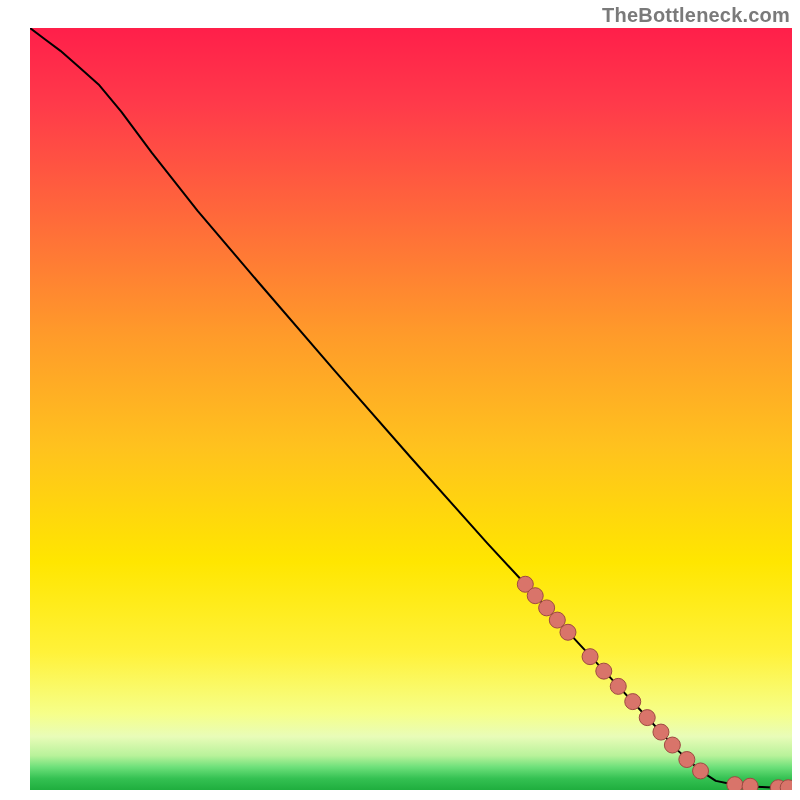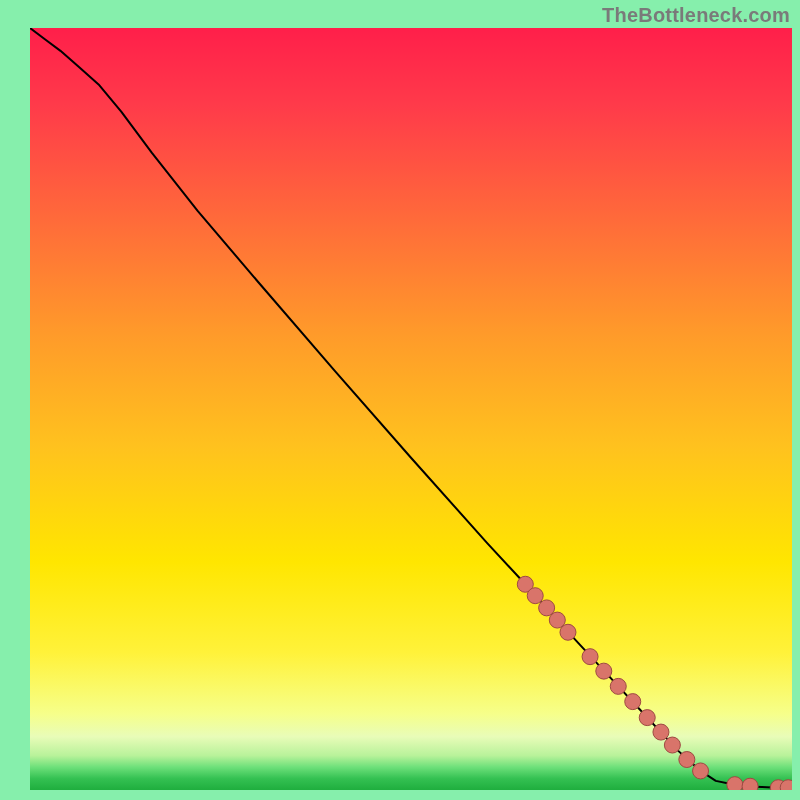--- a/index.html
+++ b/index.html
@@ -1,21 +1,21 @@
 <!DOCTYPE html>
 <html><head>
 <meta charset="utf-8">
 <style>
   * { margin: 0; padding: 0; box-sizing: border-box; }
   html, body { width: 800px; height: 800px; overflow: hidden; background: #000; }
   .stage {
     position: relative;
     width: 800px;
     height: 800px;
-    background: #86efac;
+    background: #ffffff;
   }
   .attribution {
     position: absolute;
     top: 4px;
     right: 10px;
     font-family: Arial, Helvetica, sans-serif;
     font-size: 20px;
     font-weight: 600;
     color: #7a7a7a;
     letter-spacing: 0.2px;

